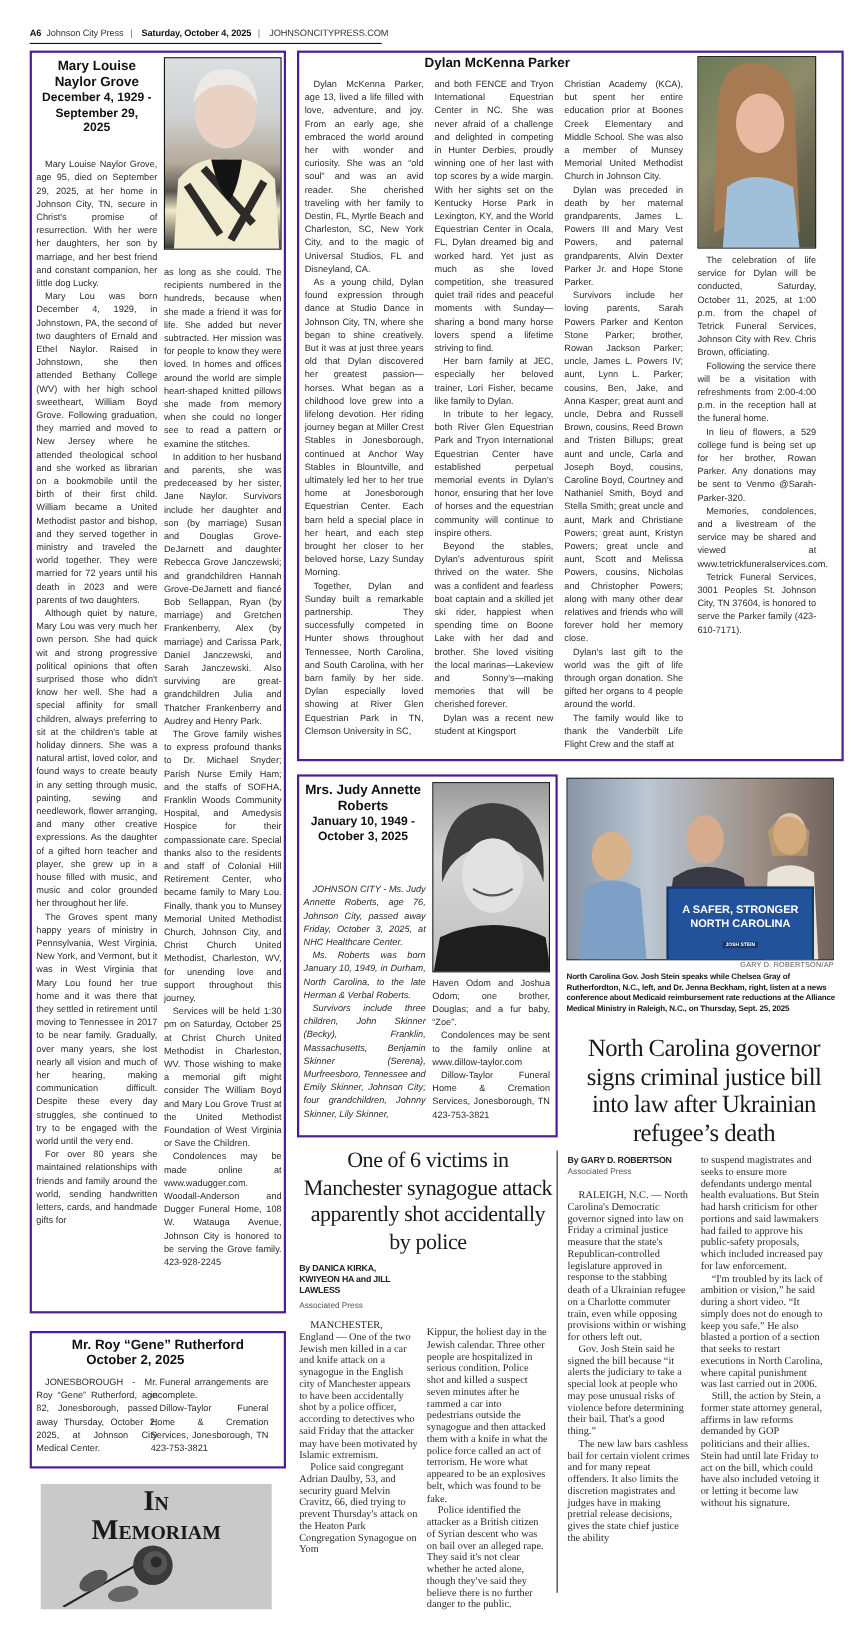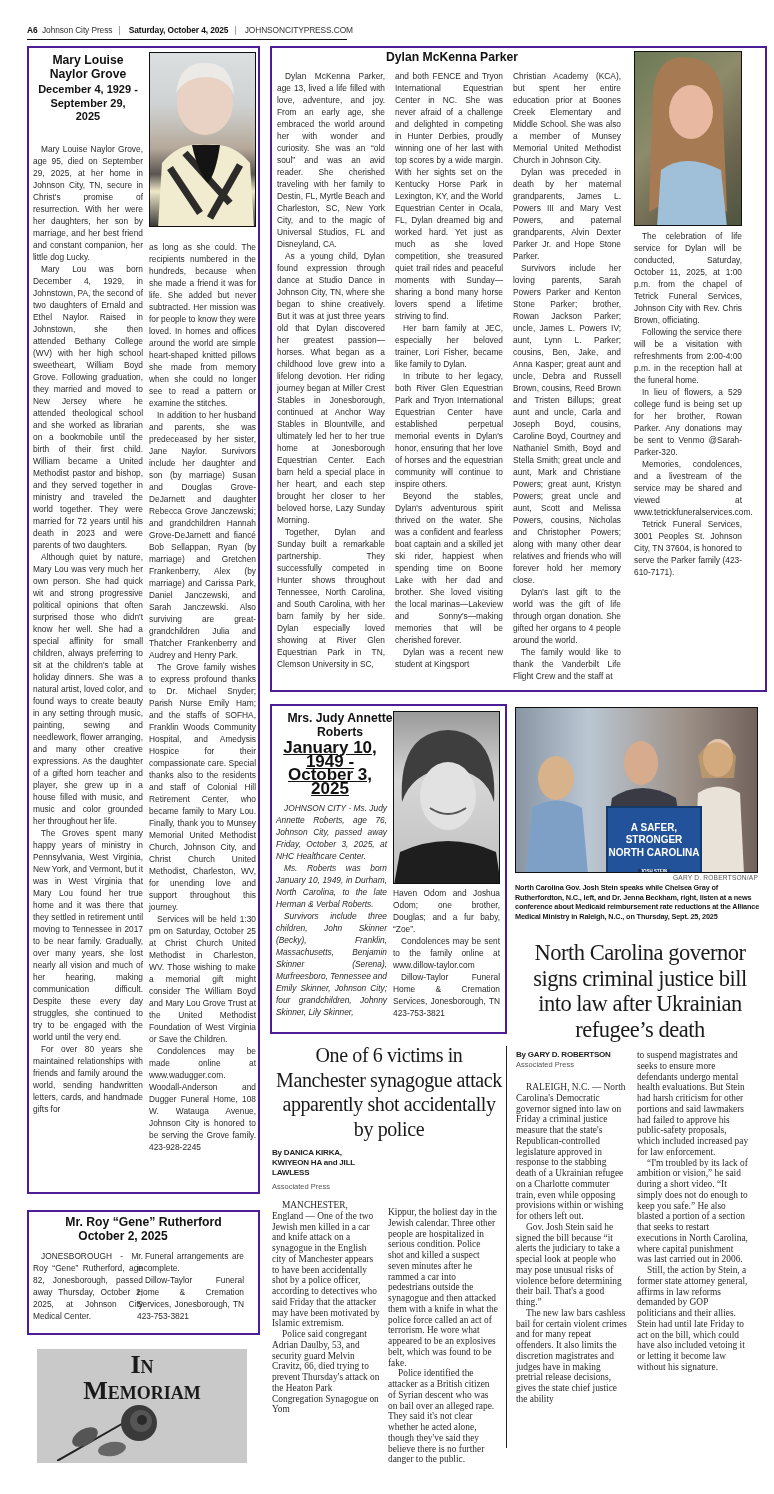--- a/index.html
+++ b/index.html
@@ -114,22 +114,22 @@
   <div class="col ob-text" style="left:362px; top:182px; width:108px;">
     <p>The celebration of life service for Dylan will be conducted, Saturday, October 11, 2025, at 1:00 p.m. from the chapel of Tetrick Funeral Services, Johnson City with Rev. Chris Brown, officiating.</p>
     <p>Following the service there will be a visitation with refreshments from 2:00-4:00 p.m. in the reception hall at the funeral home.</p>
     <p>In lieu of flowers, a 529 college fund is being set up for her brother, Rowan Parker. Any donations may be sent to Venmo @Sarah-Parker-320.</p>
     <p>Memories, condolences, and a livestream of the service may be shared and viewed at www.tetrickfuneralservices.com.</p>
     <p>Tetrick Funeral Services, 3001 Peoples St. Johnson City, TN 37604, is honored to serve the Parker family (423-610-7171).</p>
   </div>
 </div>
 
 <div class="box" style="left:270px; top:704px; width:237px; height:330px;">
-  <div class="ob-head" style="position:absolute; left:12px; top:5px; width:112px; font-size:12.2px; line-height:14px;">Mrs. Judy Annette Roberts</div>
-  <div class="ob-head" style="position:absolute; left:6px; top:35px; width:104px; font-size:17px; line-height:13.5px;text-decoration:underline;">January 10, 1949 - October 3, 2025</div>
+  <div class="ob-head" style="position:absolute; left:2px; top:5px; width:112px; font-size:12.2px; line-height:14px;">Mrs. Judy Annette Roberts</div>
+  <div class="ob-head" style="position:absolute; left:6px; top:35px; width:104px; font-size:11px; line-height:13.5px;">January 10, 1949 - October 3, 2025</div>
   <div class="photo" style="left:121px; top:5px; width:107px; height:173px; background: linear-gradient(180deg,#9a9a9a 0%,#d6d6d6 40%,#bfbfbf 100%);">
     <svg width="107" height="173" viewBox="0 0 107 173">
       <path d="M8 90 Q4 20 54 18 Q104 20 100 90 Q92 60 54 56 Q18 60 8 90Z" fill="#3e3e3e"></path>
       <ellipse cx="54" cy="84" rx="28" ry="34" fill="#e2e2e2"></ellipse>
       <path d="M36 96 Q54 108 72 96" stroke="#555" stroke-width="2" fill="none"></path>
       <path d="M0 173 L6 140 Q54 118 102 140 L107 173Z" fill="#1e1e1e"></path>
     </svg>
   </div>
   <div class="col ob-text" style="left:4px; top:96px; width:111px;font-style:italic;">
     <p>JOHNSON CITY - Ms. Judy Annette Roberts, age 76, Johnson City, passed away Friday, October 3, 2025, at NHC Healthcare Center.</p>
@@ -147,21 +147,21 @@
   <svg width="243" height="166" viewBox="0 0 243 166">
     <rect x="0" y="0" width="243" height="166" fill="#a0aab5" opacity="0.3"></rect>
     <ellipse cx="40" cy="70" rx="18" ry="22" fill="#d8b28a"></ellipse>
     <path d="M10 166 L16 100 Q40 85 66 100 L72 166Z" fill="#7fa0c6"></path>
     <ellipse cx="125" cy="55" rx="17" ry="22" fill="#d7ac8e"></ellipse>
     <path d="M90 130 L96 90 Q125 70 160 90 L166 130Z" fill="#3a3a44"></path>
     <ellipse cx="202" cy="50" rx="15" ry="19" fill="#e5c4ad"></ellipse>
     <path d="M182 48 Q200 20 220 48 L218 70 L186 70Z" fill="#caa06a" opacity="0.7"></path>
     <path d="M178 166 L182 85 Q202 72 224 85 L228 166Z" fill="#e8e2d8"></path>
   </svg>
-  <div style="position:absolute; left:90px; top:98px; width:96px; height:68px; background:#21529a; border:2px solid #16396b; text-align:center; color:#fff; font-family:'Liberation Sans',sans-serif; font-weight:bold;">
+  <div style="position:absolute; left:90px; top:98px; width:134px; height:68px; background:#21529a; border:2px solid #16396b; text-align:center; color:#fff; font-family:'Liberation Sans',sans-serif; font-weight:bold;">
     <div style="margin-top:14px; font-size:10px; line-height:12px;">A SAFER, STRONGER</div>
     <div style="font-size:10px; line-height:13px;">NORTH CAROLINA</div>
     <div style="margin-top:9px; font-size:4.5px; line-height:6px; color:#fff; background:#16396b; display:inline-block; padding:0 3px;">JOSH STEIN</div>
   </div>
 </div>
 <div style="position:absolute; left:515px; top:874px; width:243px; text-align:right; font-size:6.6px; color:#555; letter-spacing:0.2px;">GARY D. ROBERTSON/AP</div>
 <div style="position:absolute; left:515px; top:883px; width:250px; font-family:'Liberation Sans',sans-serif; font-weight:bold; font-size:7.3px; line-height:9.6px; color:#1a1a1a; letter-spacing:-0.15px;">North Carolina Gov. Josh Stein speaks while Chelsea Gray of Rutherfordton, N.C., left, and Dr. Jenna Beckham, right, listen at a news conference about Medicaid reimbursement rate reductions at the Alliance Medical Ministry in Raleigh, N.C., on Thursday, Sept. 25, 2025</div>
 
 <div class="serif-head" style="position:absolute; left:516px; top:940px; width:248px; font-size:22.5px; line-height:25.5px; letter-spacing:-0.5px;">North Carolina governor signs criminal justice bill into law after Ukrainian refugee’s death</div>
 <div class="byline" style="position:absolute; left:516px; top:1050px; width:110px;">By GARY D. ROBERTSON</div>

